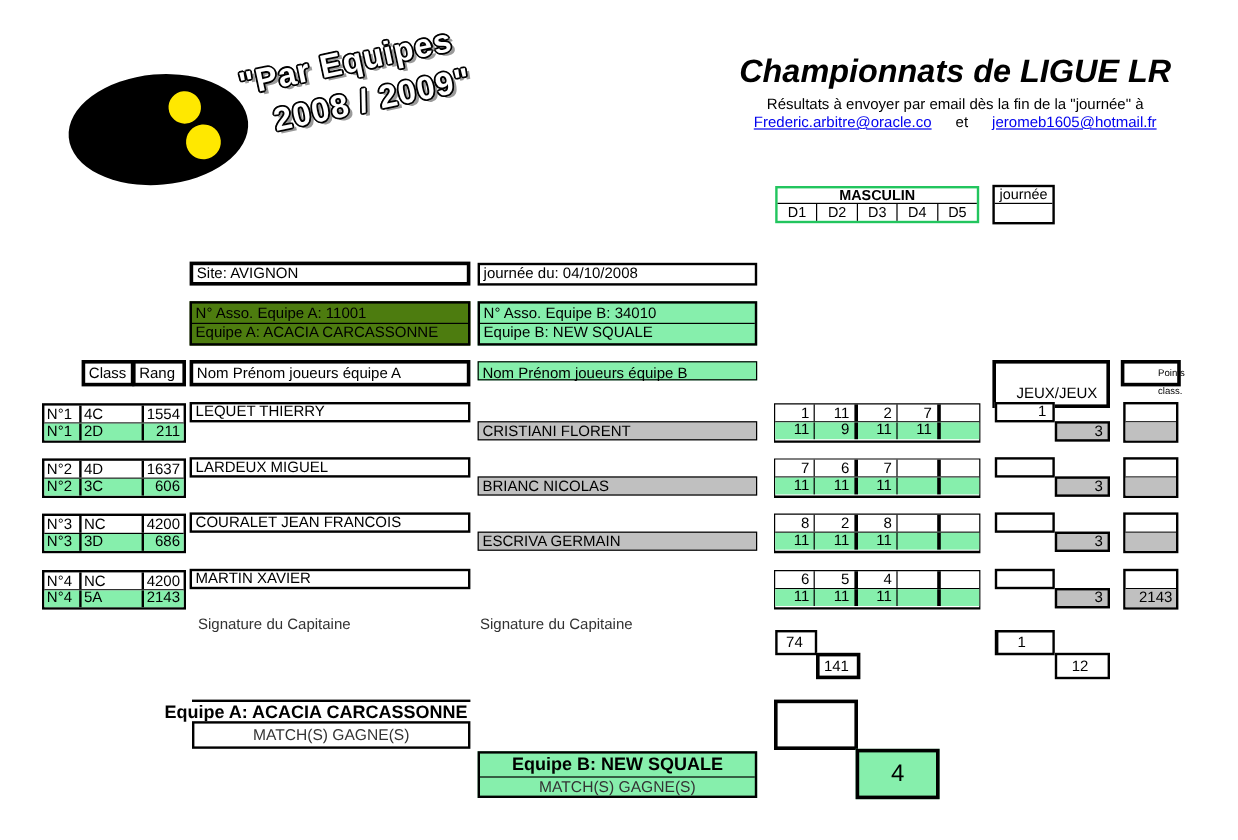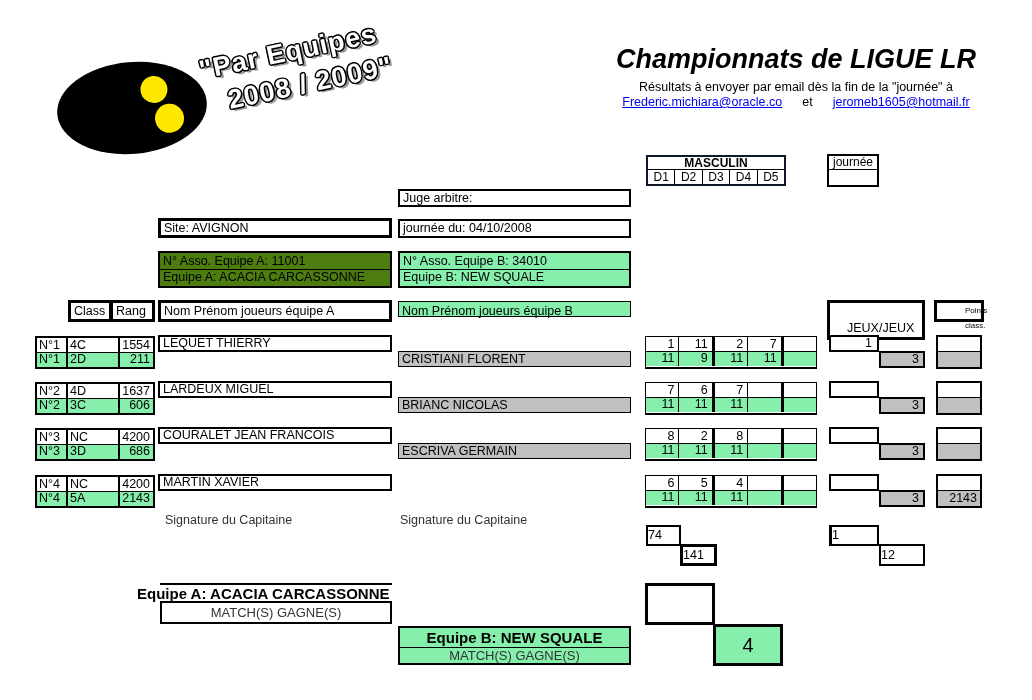--- a/index.html
+++ b/index.html
@@ -14,21 +14,21 @@
   #logo-text{left:196px;top:54px;width:240px;transform:rotate(-12deg);transform-origin:0 0;
              font-weight:bold;font-size:27px;letter-spacing:1px;color:#fff;line-height:35px;white-space:nowrap;
              text-shadow:-1px -1px 0 #000,1px -1px 0 #000,-1px 1px 0 #000,1px 1px 0 #000,0 -1.5px 0 #000,0 1.5px 0 #000,-1.5px 0 0 #000,1.5px 0 0 #000,3px 3px 0 #9a9a9a;}
   #logo-line2{margin-left:22px;}
   
   #title{left:560px;top:44px;width:472px;text-align:center;font-weight:bold;font-style:italic;font-size:27px;}
   #subtitle{left:560px;top:80px;width:472px;text-align:center;font-size:12.5px;}
   #links{left:560px;top:95px;width:472px;display:flex;justify-content:center;gap:20px;font-size:12.5px;}
   .email{color:#0000ee;text-decoration:underline;}
   
-  #masculin{left:646px;top:155px;width:140px;height:31px;border:2px solid #0f172a;background:#fff;}
+  #masculin{left:646px;top:155px;width:170px;height:31px;border:2px solid #22c55e;background:#fff;}
   #masculin .mtitle{height:13px;line-height:12px;text-align:center;font-weight:bold;font-size:12px;border-bottom:1px solid #000;}
   #masculin .mrow{display:flex;height:14px;}
   #masculin .mrow span{flex:1;text-align:center;font-size:12px;line-height:14px;border-right:1px solid #000;}
   #masculin .mrow span:last-child{border-right:none;}
   #journee-box{left:827px;top:154px;width:52px;height:33px;border:2px solid #000;background:#fff;}
   #journee-box .jlab{height:14px;line-height:13px;text-align:center;font-size:12px;border-bottom:1px solid #000;}
   #journee-box .jval{height:13px;}
   .fieldbox{border:2px solid #000;background:#fff;padding-left:3px;font-size:12.5px;}
   #juge{left:398px;top:189px;width:233px;height:18px;line-height:14px;}
   #site{left:158px;top:218px;width:234px;height:20px;border-width:3px;line-height:14px;}
@@ -73,21 +73,21 @@
   .srow span:nth-child(5){border-right:none;}
   .jeux-a{position:absolute;left:829px;top:-1px;width:50px;height:17px;border:2px solid #000;background:#fff;
           text-align:right;padding-right:5px;font-size:12.5px;line-height:13px;}
   .jeux-b{position:absolute;left:879px;top:15px;width:46px;height:17px;border:2px solid #000;background:#c0c0c0;
           text-align:right;padding-right:4px;font-size:12.5px;line-height:13px;}
   .pts{position:absolute;left:936px;top:-1px;width:46px;height:34px;border:2px solid #000;background:#fff;}
   .pts .pa{height:15px;border-bottom:1px solid #000;text-align:right;padding-right:3px;font-size:12.5px;line-height:14px;}
   .pts .pb{height:15px;background:#c0c0c0;text-align:right;padding-right:3px;font-size:12.5px;line-height:14px;}
   .sig{position:absolute;top:513px;font-size:12.5px;color:#333;}
   
-  .totbox{position:absolute;border:2px solid #000;background:#fff;text-align:left;font-size:12.5px;}
+  .totbox{position:absolute;border:2px solid #000;background:#fff;text-align:center;font-size:12.5px;}
   #tot-sa{left:646px;top:525px;width:35px;height:21px;line-height:17px;padding-right:3px;}
   #tot-sb{left:680px;top:544px;width:37px;height:22px;border-width:3px;line-height:16px;padding-right:3px;}
   #tot-ja{left:829px;top:525px;width:50px;height:21px;border-left-width:3px;line-height:17px;padding-right:6px;}
   #tot-jb{left:879px;top:544px;width:46px;height:22px;line-height:18px;padding-right:4px;}
   
   #line-a{left:160px;top:583px;width:232px;height:0;border-top:2px solid #000;}
   #equipe-a-title{left:137px;top:585px;width:300px;font-weight:bold;font-size:15px;}
   #matchbox-a{left:160px;top:601px;width:232px;height:23px;border:2px solid #000;background:#fff;
               text-align:center;font-size:13px;line-height:19px;color:#333;}
   #equipe-b-box{left:398px;top:626px;width:233px;height:39px;border:2px solid #000;}
@@ -107,41 +107,40 @@
     <div class="balldot" style="left:97px;top:45px;width:29px;height:29px;"></div>
   </div>
   <div class="abs" id="logo-text">
     <div id="logo-line1">"Par Equipes</div>
     <div id="logo-line2">2008 / 2009"</div>
   </div>
 
   <div class="abs" id="title">Championnats de LIGUE LR</div>
   <div class="abs" id="subtitle">Résultats à envoyer par email dès la fin de la "journée" à</div>
   <div class="abs" id="links">
-    <span class="email">Frederic.michiara@oracle.co</span>
+    <span class="email">Frederic.arbitre@oracle.co</span>
     <span>et</span>
     <span class="email">jeromeb1605@hotmail.fr</span>
   </div>
 
   <div class="abs" id="masculin">
     <div class="mtitle">MASCULIN</div>
     <div class="mrow">
       <span>D1</span>
       <span>D2</span>
       <span>D3</span>
       <span>D4</span>
       <span>D5</span>
     </div>
   </div>
   <div class="abs" id="journee-box">
     <div class="jlab">journée</div>
     <div class="jval"></div>
   </div>
 
-  <div class="abs fieldbox" id="juge">Juge arbitre:</div>
   <div class="abs fieldbox" id="site">Site: AVIGNON</div>
   <div class="abs fieldbox" id="journee-du">journée du: 04/10/2008</div>
   <div class="abs teaminfo" id="team-a-info">
     <div class="r1">N° Asso. Equipe A: 11001</div>
     <div class="r2">Equipe A: ACACIA CARCASSONNE</div>
   </div>
   <div class="abs teaminfo gray" id="team-b-info">
     <div class="r1">N° Asso. Equipe B:  34010</div>
     <div class="r2">Equipe B: NEW SQUALE</div>
   </div>

